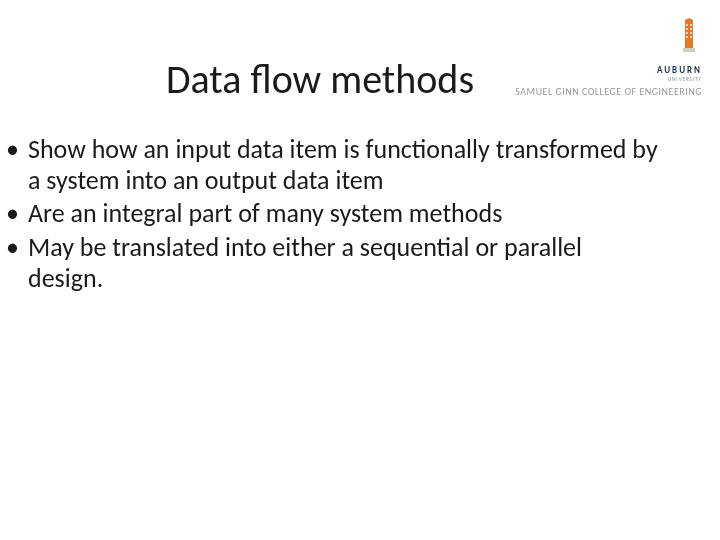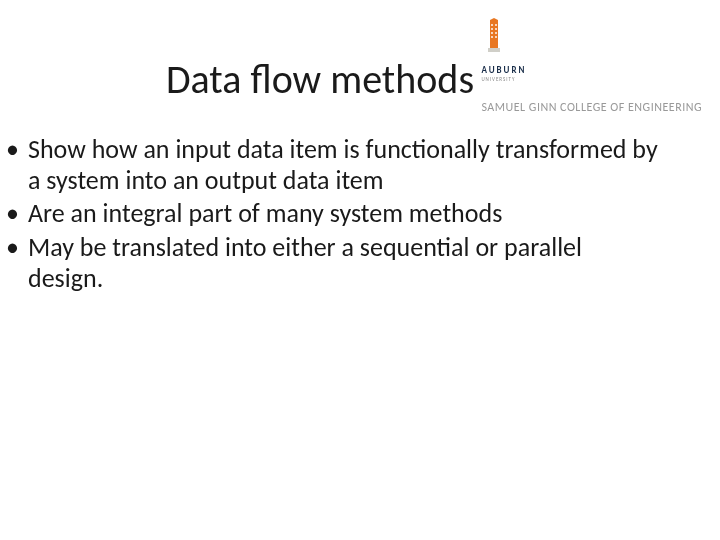--- a/index.html
+++ b/index.html
@@ -17,21 +17,21 @@
     }
     .slide {
       width: 100%;
       height: 100%;
       padding: 0;
     }
     .logo-area {
       position: absolute;
       top: 18px;
       right: 18px;
-      text-align: left;
+      text-align: right;
     }
     .logo-tower {
       display: inline-block;
       margin-bottom: 4px;
     }
     .logo-tower svg {
       display: block;
     }
     .logo-text-main {
       font-size: 9px;
@@ -40,24 +40,24 @@
       font-weight: 600;
       margin-top: 2px;
     }
     .logo-text-sub1 {
       font-size: 5px;
       letter-spacing: 1px;
       color: #888;
       margin-top: 1px;
     }
     .logo-text-sub2 {
-      font-size: 12px;
+      font-size: 10px;
       letter-spacing: 0.5px;
       color: #999;
-      margin-top: 18px;
+      margin-top: 3px;
       font-variant: small-caps;
     }
     .title {
       font-size: 40px;
       color: #1a1a1a;
       font-weight: 400;
       text-align: center;
       padding-top: 55px;
       padding-bottom: 30px;
       padding-left: 60px;

